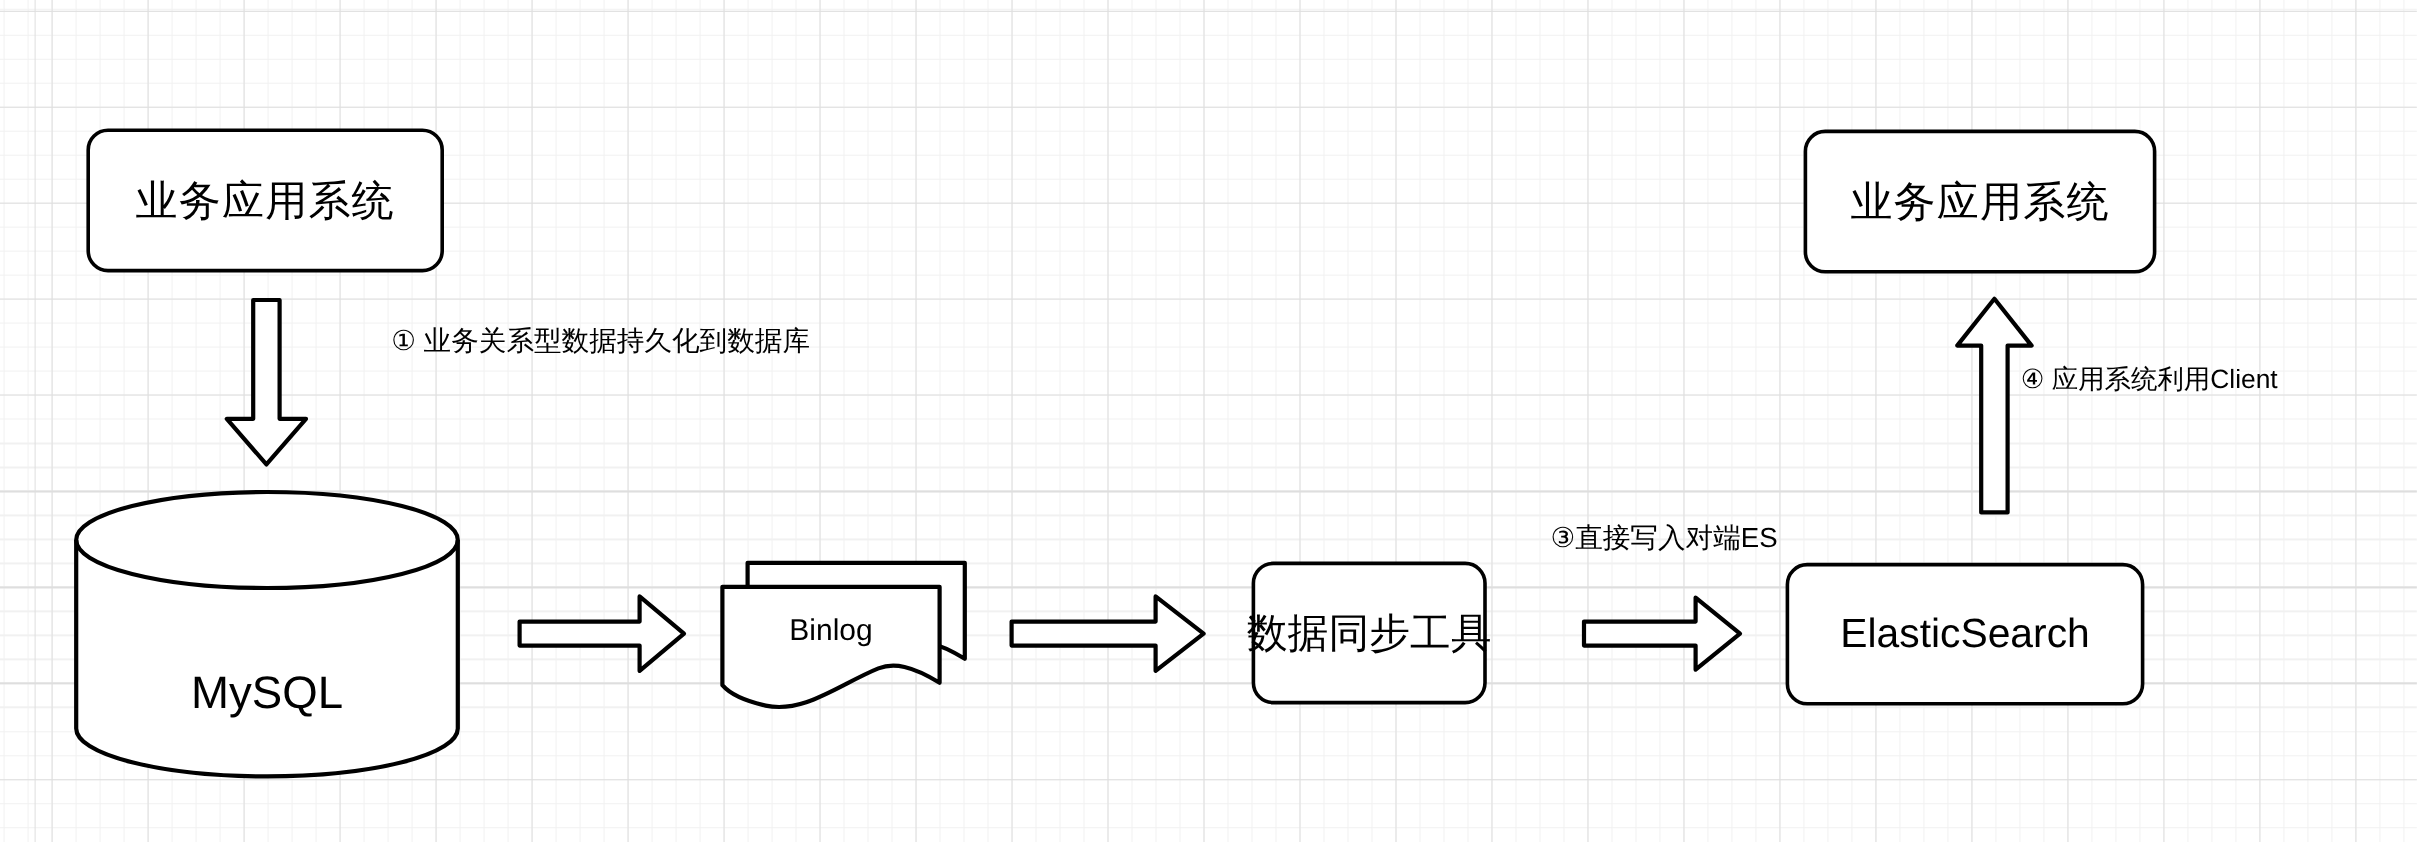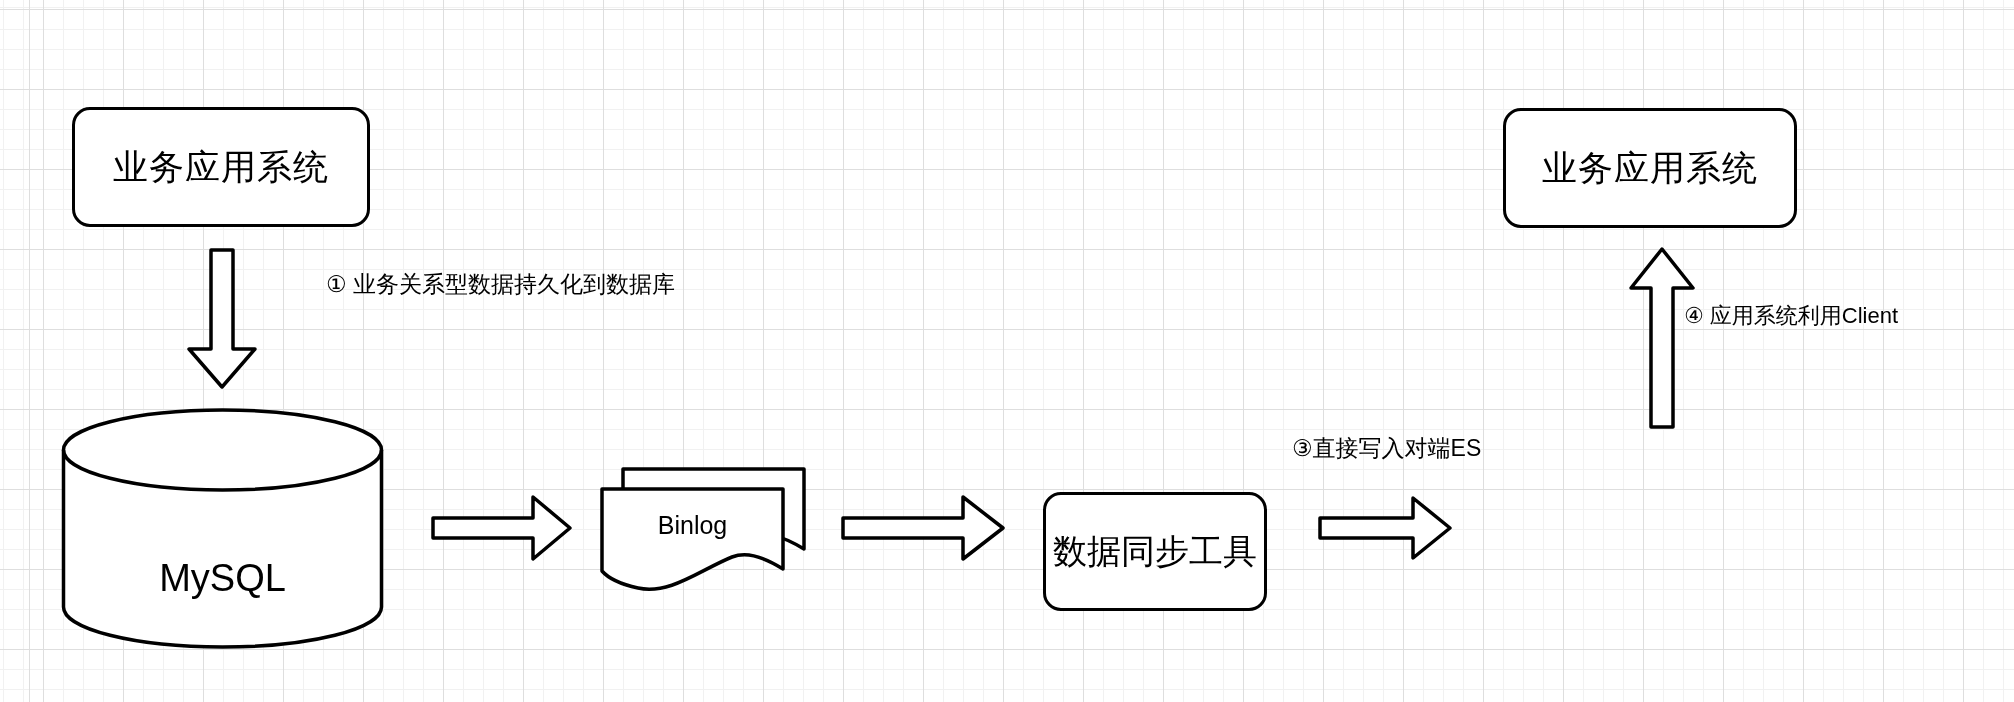--- a/index.html
+++ b/index.html
@@ -79,24 +79,27 @@
       <polygon points="1320,518 1413,518 1413,498 1450,528 1413,558 1413,538 1320,538"></polygon>
 
       <polygon points="1651,427 1651,288 1631,288 1662,249 1693,288 1673,288 1673,427"></polygon>
     </g>
   </svg>
 
   <div class="node" style="left:72px;top:107px;width:298px;height:120px">
     <span class="cjk-label">业务应用系统</span>
   </div>
 
-  <div class="node" style="left:1043px;top:492px;width:224px;height:119px">
+  <div class="node" style="left:1043px;top:468px;width:196px;height:119px">
     <span class="sync-label">数据同步工具</span>
   </div>
 
+  <div class="node" style="left:1488px;top:469px;width:299px;height:119px">
+    <span class="es-label">ElasticSearch</span>
+  </div>
 
   <div class="node" style="left:1503px;top:108px;width:294px;height:120px">
     <span class="cjk-label">业务应用系统</span>
   </div>
 
   <div class="shape-label mysql-label">MySQL</div>
 
   <div class="shape-label binlog-label">Binlog</div>
 
   <div class="annotation ann-1">① 业务关系型数据持久化到数据库</div>

